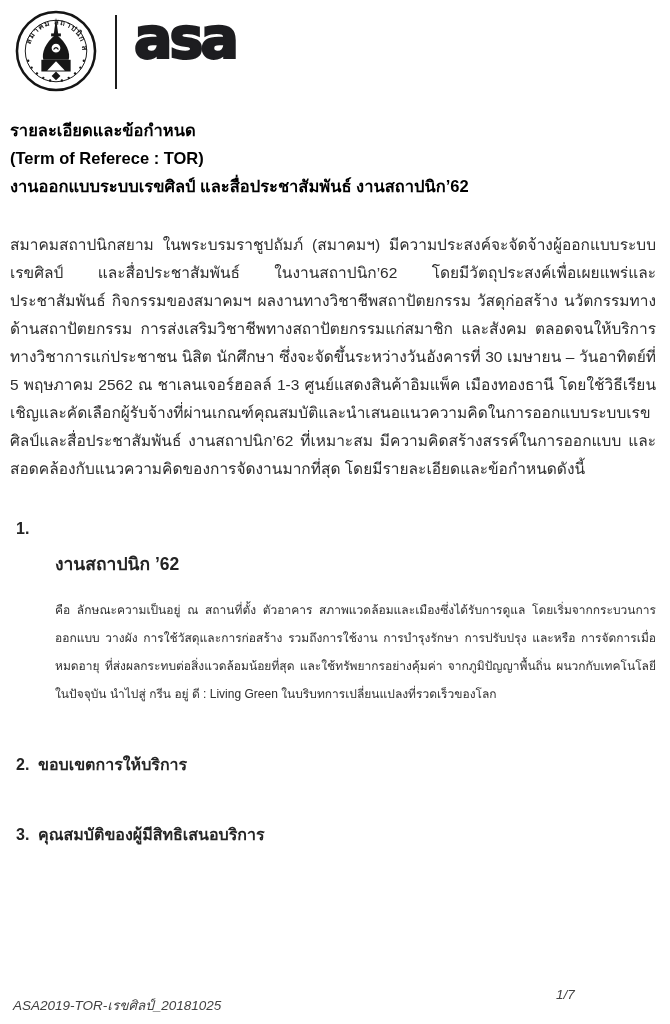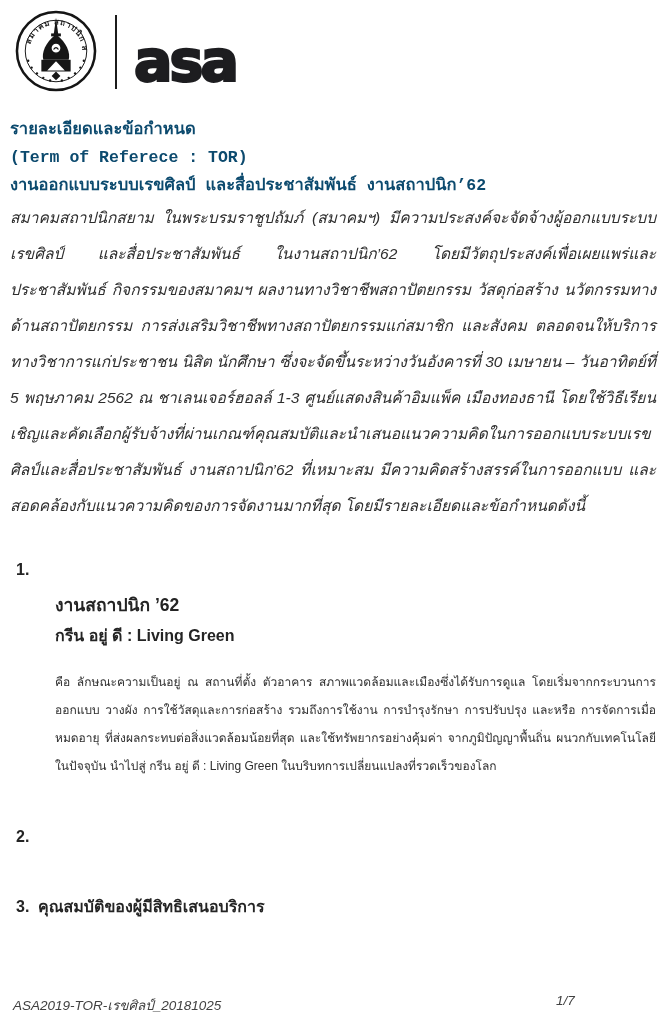--- a/index.html
+++ b/index.html
@@ -18,47 +18,47 @@
   .seal{width:82px;height:82px;margin-left:5px;flex:0 0 auto;}
   .header-divider{width:2px;height:74px;background:#1c1c1c;margin:5px 17px 0 18px;flex:0 0 auto;}
   .asa-logo{
     font-family:"DejaVu Sans", sans-serif;
     font-weight:bold;
     font-size:57px;
     line-height:1;
     letter-spacing:-3px;
     color:#1d1d20;
     -webkit-text-stroke:2.5px #1d1d20;
-    margin-top:23px;
+    margin-top:0;
   }
 
   
-  .title-block{margin-top:12px;font-weight:bold;font-size:16.5px;line-height:28px;color:#0c4a6e;font-family:Liberation Mono, monospace;}
+  .title-block{margin-top:12px;font-weight:bold;font-size:16.5px;line-height:28px;color:#000000;}
 
   
-  .intro{margin-top:0;font-size:15.5px;line-height:36px;text-align:justify;font-style:italic;}
+  .intro{margin-top:31px;font-size:15.5px;line-height:28px;text-align:justify;}
 
   .section{margin-top:33px;}
   .section.gap-lg{margin-top:44px;}
   .sec-head{display:flex;font-weight:bold;font-size:16px;line-height:26px;color:#242424;}
   .sec-num{flex:0 0 28px;padding-left:6px;box-sizing:border-box;}
   .sec-body{margin-left:45px;}
   .subhead-1{font-weight:bold;font-size:17.5px;line-height:26px;margin-top:9px;color:#242424;}
   .subhead-2{font-weight:bold;font-size:16px;line-height:26px;margin-top:5px;color:#242424;}
   .para{margin-top:21px;font-size:12px;line-height:28px;text-align:justify;}
   .para.first{margin-top:19px;}
   .sec-body > .para.solo{margin-top:3px;}
 
   
   .footer-left{
     position:absolute;left:13px;bottom:8px;
     font-style:italic;font-size:13.5px;color:#414141;
   }
   .footer-right{
-    position:absolute;left:556px;bottom:16px;
+    position:absolute;left:556px;bottom:22px;
     font-style:italic;font-size:13.5px;color:#414141;
   }
 </style>
 </head>
 <body>
 
 <div class="page">
 
   <div class="header">
     <svg class="seal" viewBox="0 0 84 84" aria-hidden="true">
@@ -106,28 +106,28 @@
   </div>
 
   <div class="intro">สมาคมสถาปนิกสยาม ในพระบรมราชูปถัมภ์ (สมาคมฯ) มีความประสงค์จะจัดจ้างผู้ออกแบบระบบเรขศิลป์ และสื่อประชาสัมพันธ์ ในงานสถาปนิก’62  โดยมีวัตถุประสงค์เพื่อเผยแพร่และประชาสัมพันธ์ กิจกรรมของสมาคมฯ ผลงานทางวิชาชีพสถาปัตยกรรม วัสดุก่อสร้าง นวัตกรรมทางด้านสถาปัตยกรรม การส่งเสริมวิชาชีพทางสถาปัตยกรรมแก่สมาชิก และสังคม ตลอดจนให้บริการทางวิชาการแก่ประชาชน นิสิต นักศึกษา  ซึ่งจะจัดขึ้นระหว่างวันอังคารที่ 30 เมษายน – วันอาทิตย์ที่ 5 พฤษภาคม 2562  ณ ชาเลนเจอร์ฮอลล์ 1-3  ศูนย์แสดงสินค้าอิมแพ็ค เมืองทองธานี   โดยใช้วิธีเรียนเชิญและคัดเลือกผู้รับจ้างที่ผ่านเกณฑ์คุณสมบัติและนำเสนอแนวความคิดในการออกแบบระบบเรขศิลป์และสื่อประชาสัมพันธ์ งานสถาปนิก’62 ที่เหมาะสม มีความคิดสร้างสรรค์ในการออกแบบ และสอดคล้องกับแนวความคิดของการจัดงานมากที่สุด  โดยมีรายละเอียดและข้อกำหนดดังนี้</div>
 
   <div class="section">
     <div class="sec-head">
       <div class="sec-num">1.</div>
     </div>
     <div class="sec-body">
       <div class="subhead-1">งานสถาปนิก ’62</div>
-      <div class="subhead-2">กรีน อยู่ ดี : Living Green</div>
       <div class="para first">คือ ลักษณะความเป็นอยู่ ณ สถานที่ตั้ง ตัวอาคาร สภาพแวดล้อมและเมืองซึ่งได้รับการดูแล โดยเริ่มจากกระบวนการออกแบบ วางผัง การใช้วัสดุและการก่อสร้าง รวมถึงการใช้งาน การบำรุงรักษา การปรับปรุง และหรือ การจัดการเมื่อหมดอายุ ที่ส่งผลกระทบต่อสิ่งแวดล้อมน้อยที่สุด และใช้ทรัพยากรอย่างคุ้มค่า จากภูมิปัญญาพื้นถิ่น ผนวกกับเทคโนโลยีในปัจจุบัน นำไปสู่ กรีน อยู่ ดี : Living Green ในบริบทการเปลี่ยนแปลงที่รวดเร็วของโลก</div>
     </div>
   </div>
 
   <div class="section gap-lg">
     <div class="sec-head">
       <div class="sec-num">2.</div>
+      <div>ขอบเขตการให้บริการ</div>
     </div>
   </div>
 
   <div class="section gap-lg">
     <div class="sec-head">
       <div class="sec-num">3.</div>
       <div>คุณสมบัติของผู้มีสิทธิเสนอบริการ</div>
     </div>
 
   </div>

